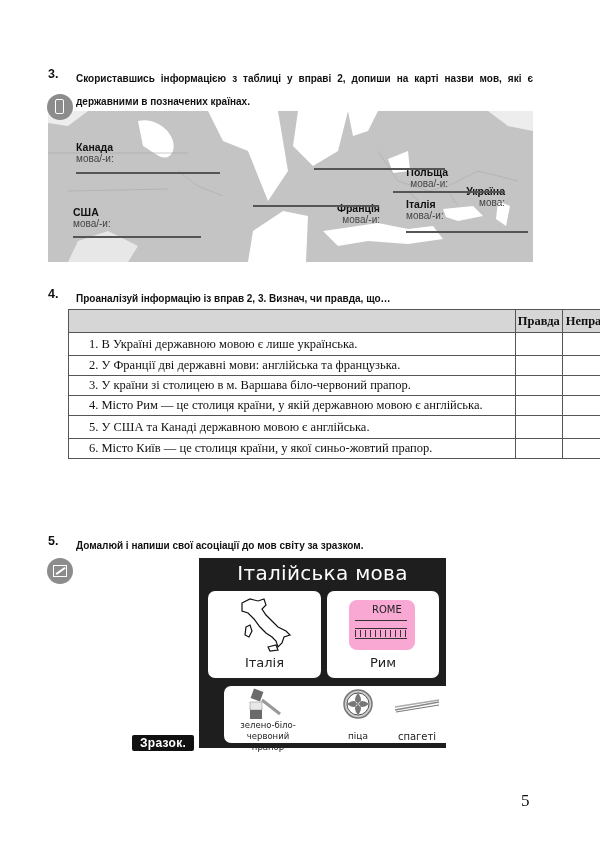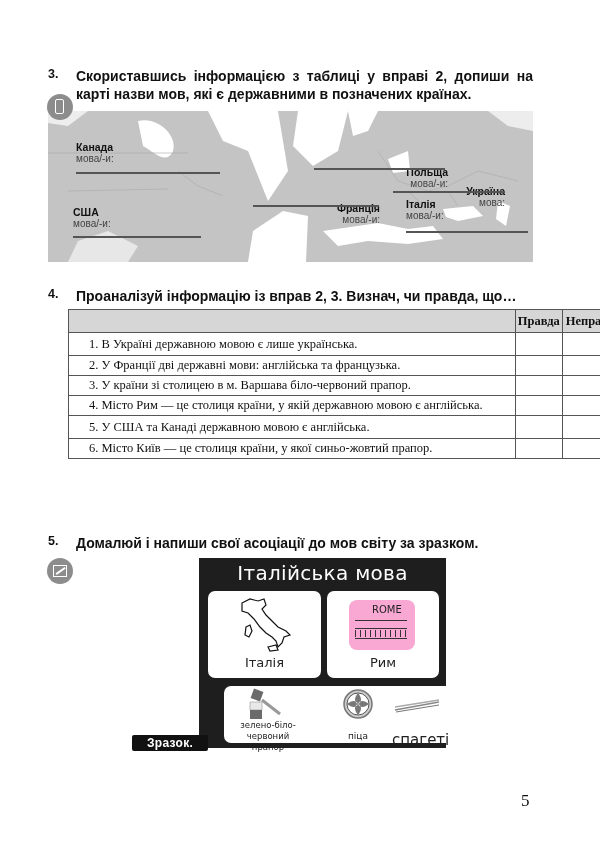--- a/index.html
+++ b/index.html
@@ -1,19 +1,19 @@
 <!DOCTYPE html>
 <html><head>
 <meta charset="utf-8">
 <style>
   html, body { margin: 0; padding: 0; background: #ffffff; }
   body { width: 600px; height: 858px; position: relative; overflow: hidden; font-family: "Liberation Sans", sans-serif; color: #111; }
 
   .task-num { position: absolute; font-weight: bold; font-size: 12.5px; }
-  .task-text { position: absolute; font-weight: bold; font-size: 14px; line-height: 18px; text-align: justify; }
+  .task-text { position: absolute; font-weight: bold; font-size: 10px; line-height: 23px; text-align: justify; }
 
   
   .map { position: absolute; left: 48px; top: 111px; width: 485px; height: 151px; background: #c4c4c4; overflow: hidden; }
   .map svg { position: absolute; left: 0; top: 0; }
   .map-label { position: absolute; font-size: 10px; line-height: 11px; color: #222; }
   .map-label .country { font-weight: bold; font-size: 10.5px; display: block; color: #111; }
   .map-label .lang { color: #444; display: block; }
   .map-label.right { text-align: right; margin-top: 28px; }
   .answer-line { position: absolute; height: 2px; background: #555; }
 
@@ -27,21 +27,21 @@
   table.tf th, table.tf td { border: 1px solid #555; }
   table.tf th { background: #d6d6d6; font-weight: bold; height: 20px; font-size: 12.5px; }
   table.tf td.stmt { padding: 2px 8px 2px 20px; line-height: 15px; }
   table.tf td.stmt .txt { display: block; padding-left: 13px; text-indent: -13px; }
 
   
   .card { position: absolute; left: 199px; top: 558px; width: 247px; height: 190px; background: #1e1e1e; }
   .card-title { position: absolute; left: 0; top: 3px; width: 100%; text-align: center; color: #fff; font-family: "DejaVu Sans", sans-serif; font-size: 20px; letter-spacing: 0.3px; }
   .tile { position: absolute; background: #fff; border-radius: 7px; }
   .tile-label { position: absolute; left: 0; width: 100%; text-align: center; font-family: "DejaVu Sans", sans-serif; color: #222; }
-  .sample-badge { position: absolute; left: 132px; top: 735px; background: #111; color: #fff; font-weight: bold; font-size: 12px; padding: 1px 15px; border-radius: 2px; letter-spacing: 0.3px; }
+  .sample-badge { position: absolute; left: 132px; top: 735px; background: #111; color: #fff; font-weight: bold; font-size: 12px; padding: 1px 8px; border-radius: 2px; letter-spacing: 0.3px; }
   .page-number { position: absolute; left: 521px; top: 791px; font-family: "Liberation Serif", serif; font-size: 17px; }
 </style>
 </head>
 <body>
 
 <div class="task-num" style="left:48px; top:67px;">3.</div>
 <div class="task-text" style="left:76px; top:67px; width:457px;">Скориставшись інформацією з таблиці у вправі 2, допиши на карті назви мов, які є державними в позначених країнах.</div>
 
 <div class="map">
   <svg width="485" height="151" viewBox="0 0 485 151">
@@ -204,19 +204,19 @@
     <svg width="46" height="14" viewBox="0 0 46 14" style="position:absolute; left:170px; top:13px;">
       <path d="M1 11 L45 3" stroke="#888" stroke-width="1.5"></path>
       <path d="M1 8 L45 1" stroke="#aaa" stroke-width="1.5"></path>
       <path d="M2 13 L45 6" stroke="#777" stroke-width="1"></path>
     </svg>
     <div class="tile-label" style="left:0; width:88px; top:34px; font-size:8.5px; line-height:11px;">
       <span>зелено-біло-червоний</span><br>
       <span>прапор</span>
     </div>
     <div class="tile-label" style="left:112px; width:44px; top:45px; font-size:9px;">піца</div>
-    <div class="tile-label" style="left:168px; width:50px; top:45px; font-size:15px;">спагеті</div>
+    <div class="tile-label" style="left:168px; width:50px; top:45px; font-size:10px;">спагеті</div>
   </div>
 </div>
 
 <div class="sample-badge">Зразок.</div>
 
 <div class="page-number">5</div>
 
 </body></html>

